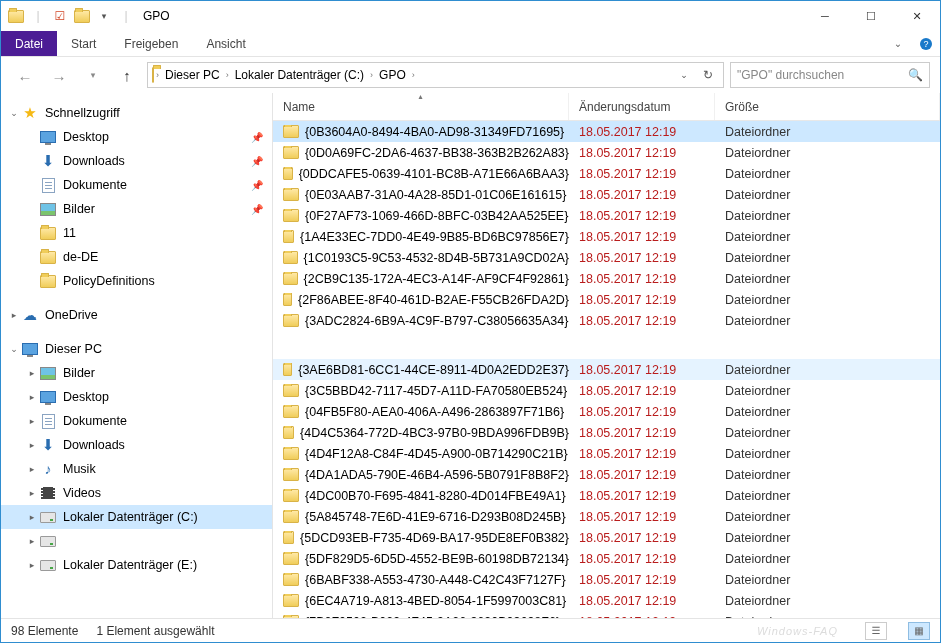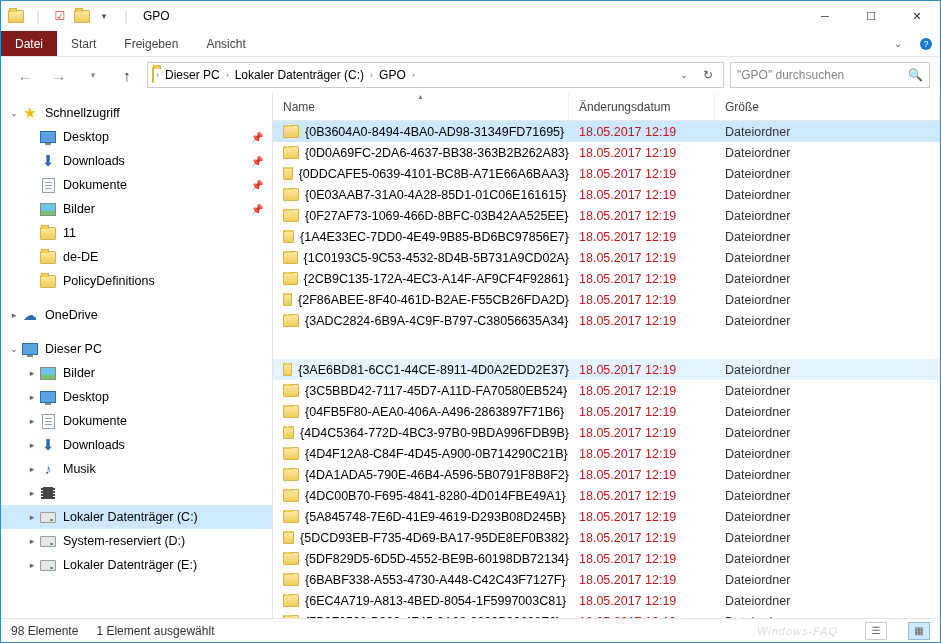--- a/index.html
+++ b/index.html
@@ -9,21 +9,21 @@
   
   .titlebar { height: 30px; display: flex; align-items: center; font-size: 12px; }
   .qat { display: flex; align-items: center; padding-left: 6px; gap: 4px; }
   .qat .ico { width: 18px; height: 18px; display: flex; align-items: center; justify-content: center; }
   .title-text { flex: 1; padding-left: 8px; color: #000; }
   .winctrls { display: flex; }
   .winctrls .btn { width: 46px; height: 30px; display: flex; align-items: center; justify-content: center; font-size: 11px; color: #333; }
 
   
   .ribbon { height: 26px; display: flex; align-items: stretch; border-bottom: 1px solid #e4e4e4; font-size: 12px; }
-  .ribbon .file { background: #7f1d1d; color: #fff; padding: 0 14px; display: flex; align-items: center; }
+  .ribbon .file { background: #4c1d95; color: #fff; padding: 0 14px; display: flex; align-items: center; }
   .ribbon .tab { padding: 0 14px; display: flex; align-items: center; color: #444; }
   .ribbon .spacer { flex: 1; }
   .ribbon .expand, .ribbon .help { width: 28px; display: flex; align-items: center; justify-content: center; color: #1979ca; }
 
   
   .navrow { height: 36px; display: flex; align-items: center; padding: 0 10px; gap: 6px; }
   .navrow .navbtn { width: 28px; height: 28px; display: flex; align-items: center; justify-content: center; color: #8a8a8a; font-size: 15px; }
   .navrow .navbtn.enabled { color: #333; }
   .addr { flex: 1; height: 26px; border: 1px solid #ccc; display: flex; align-items: center; padding: 0 4px; font-size: 12px; gap: 2px; }
   .addr .crumb { padding: 0 4px; color: #000; }
@@ -277,34 +277,34 @@
           <span class="ico">
             <span class="music">♪</span>
           </span>
           <span class="lbl">Musik</span>
         </div>
         <div class="node" style="padding-left: 24px;">
           <span class="chev ">▸</span>
           <span class="ico">
             <span class="video"></span>
           </span>
+          <span class="lbl">Videos</span>
         </div>
         <div class="node sel" style="padding-left: 24px;">
           <span class="chev ">▸</span>
           <span class="ico">
             <span class="drive-ico"></span>
           </span>
           <span class="lbl">Lokaler Datenträger (C:)</span>
         </div>
         <div class="node" style="padding-left: 24px;">
           <span class="chev ">▸</span>
           <span class="ico">
             <span class="drive-ico"></span>
           </span>
-          <span class="lbl">System-reserviert (D:)</span>
         </div>
         <div class="node" style="padding-left: 24px;">
           <span class="chev ">▸</span>
           <span class="ico">
             <span class="drive-ico"></span>
           </span>
           <span class="lbl">Lokaler Datenträger (E:)</span>
         </div>
       </div>
 
@@ -467,21 +467,21 @@
               <span class="folder-ico"></span>
               <span>{4DC00B70-F695-4841-8280-4D014FBE49A1}</span>
             </div>
             <div class="cell cd">18.05.2017 12:19</div>
             <div class="cell ct">Dateiordner</div>
             <div class="cell cs"></div>
           </div>
           <div class="row">
             <div class="cell cn">
               <span class="folder-ico"></span>
-              <span>{5A845748-7E6D-41E9-4619-D293B08D245B}</span>
+              <span>{5A845748-7E6D-41E9-6716-D293B08D245B}</span>
             </div>
             <div class="cell cd">18.05.2017 12:19</div>
             <div class="cell ct">Dateiordner</div>
             <div class="cell cs"></div>
           </div>
           <div class="row">
             <div class="cell cn">
               <span class="folder-ico"></span>
               <span>{5DCD93EB-F735-4D69-BA17-95DE8EF0B382}</span>
             </div>

